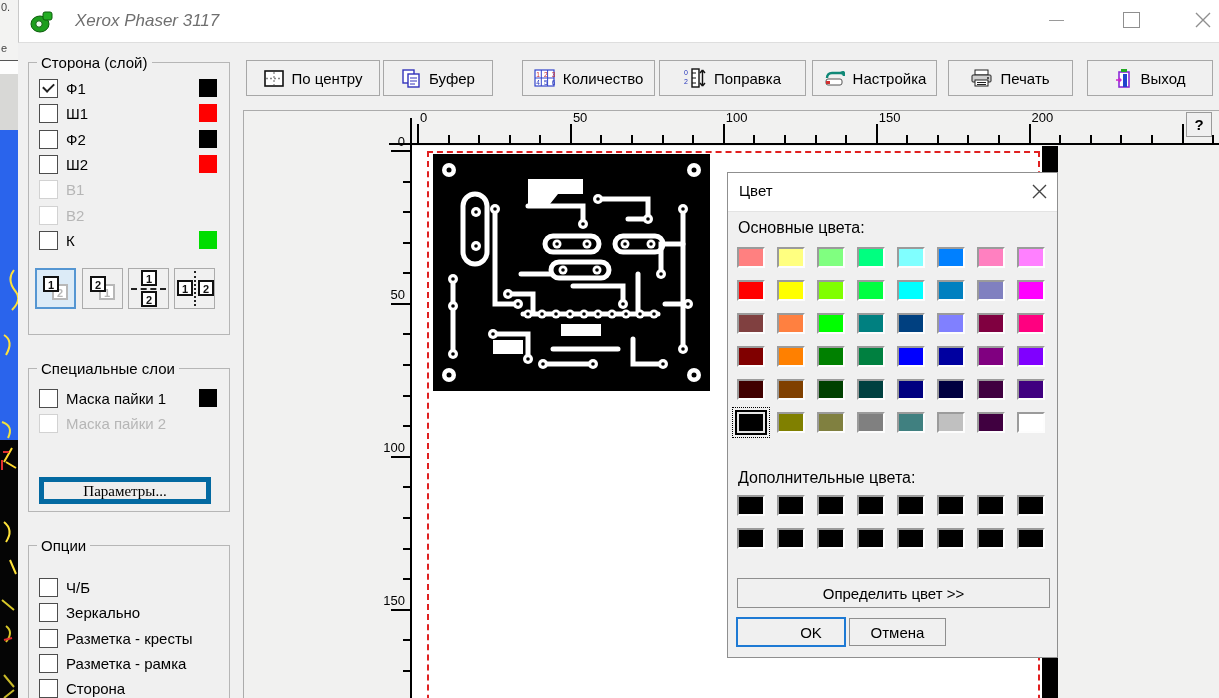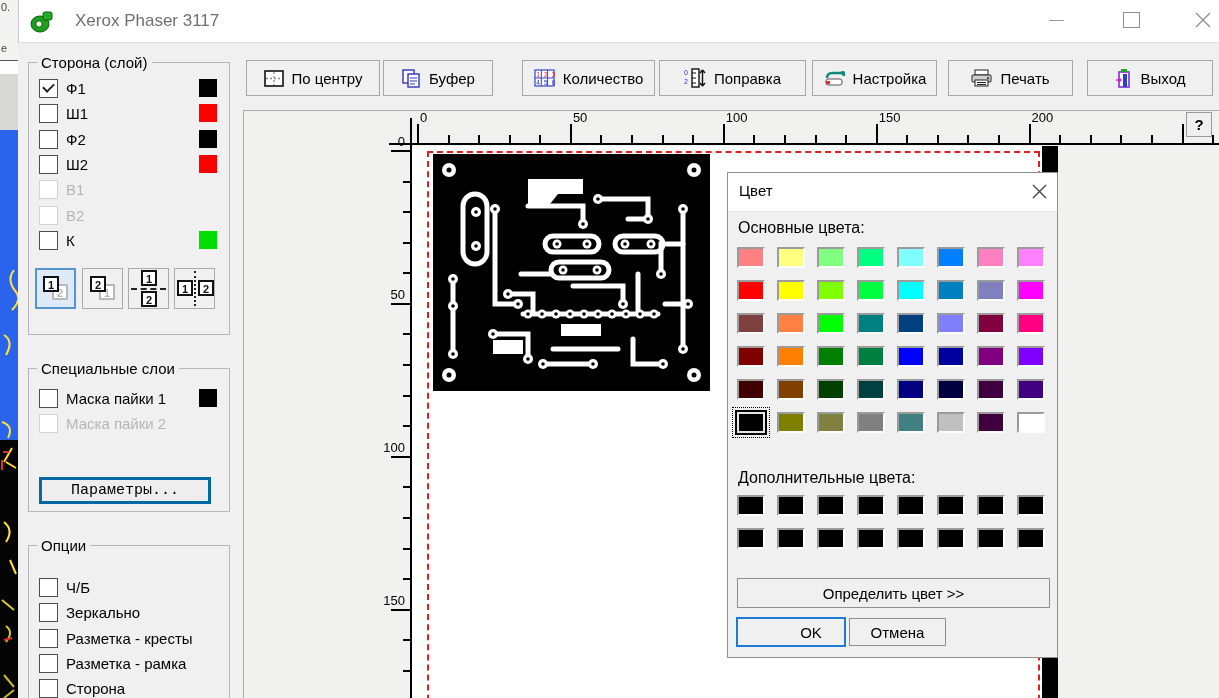--- a/index.html
+++ b/index.html
@@ -5,21 +5,21 @@
   html,body{margin:0;padding:0;}
   body{width:1219px;height:698px;position:relative;overflow:hidden;background:#f0f0f0;
        font-family:"Liberation Sans",sans-serif;color:#000;}
   .abs{position:absolute;}
   
   #desk{position:absolute;left:0;top:0;width:18px;height:698px;background:#f7f7f6;z-index:0;}
   #desk .seg{position:absolute;left:0;width:18px;}
   #desk .frag{position:absolute;left:1px;font-size:11px;color:#444;}
   
   #titlebar{position:absolute;left:18px;top:0;width:1201px;height:42px;background:#fff;
-            border-bottom:1px solid #dedede;border-left:1px solid #c9c9c9;z-index:1;}
+            border-bottom:1px solid #dedede;border-left:1px solid #c9c9c9;z-index:1;font-style:italic;}
   #win-title{position:absolute;left:56px;top:11px;font-size:17px;color:#6f6f6f;}
   .winctl{position:absolute;top:12px;}
   
   .tbtn{position:absolute;top:60px;height:36px;background:#f0f0f0;border:1px solid #a7a7a7;
         display:flex;align-items:center;justify-content:center;gap:8px;font-size:15px;
         font-family:"Liberation Sans",sans-serif;padding:0;}
   
   .group{position:absolute;border:1px solid #b6b6b6;background:#f0f0f0;}
   .gtitle{position:absolute;top:-9px;left:8px;background:#f0f0f0;padding:0 4px;font-size:15px;}
   .chkrow{position:absolute;left:0;height:25px;width:190px;}
@@ -28,22 +28,22 @@
   .cb.checked::after{content:"";position:absolute;left:3px;top:3px;width:9px;height:5px;
       border-left:2px solid #222;border-bottom:2px solid #222;transform:rotate(-45deg);}
   .cl{position:absolute;left:27px;top:1px;font-size:15px;}
   .cl.dis{color:#b6b6b6;}
   .lsw{position:absolute;left:160px;top:0;width:18px;height:18px;}
   .arr{position:absolute;width:41px;height:41px;background:#f0f0f0;border:1px solid #ababab;padding:0;}
   .arr.sel{background:#dcebf7;border:2px solid #5596d2;}
   .abox{position:absolute;width:16px;height:16px;background:#fff;border:2px solid #111;
         font-size:11px;font-weight:bold;line-height:14px;text-align:center;color:#111;box-sizing:border-box;}
   .abox.ghost{border-color:#b8b8b8;color:#b8b8b8;}
-  .sbtn{position:absolute;background:#eee;border:3px solid #0369a1;font-size:15px;
-        font-family:Liberation Mono, monospace;}
+  .sbtn{position:absolute;background:#eee;border:5px solid #0369a1;font-size:15px;
+        font-family:Liberation Serif, serif;}
   
   #cpanel{position:absolute;left:243px;top:110px;width:975px;height:587px;background:#f1f1f0;
           border:1px solid #ababab;z-index:1;}
   #page{position:absolute;left:412px;top:146px;width:630px;height:552px;background:#fff;z-index:2;}
   #pedge{position:absolute;left:1042px;top:146px;width:16px;height:552px;background:#000;z-index:3;}
   #rmargin{position:absolute;left:427px;top:151px;width:613px;height:600px;
            border:2px dashed #e02020;z-index:4;box-sizing:border-box;}
   #pcb{position:absolute;left:433px;top:154px;z-index:5;}
   #rulers{position:absolute;left:0;top:0;width:1219px;height:698px;z-index:6;pointer-events:none;}
   .rline{position:absolute;background:#000;}

